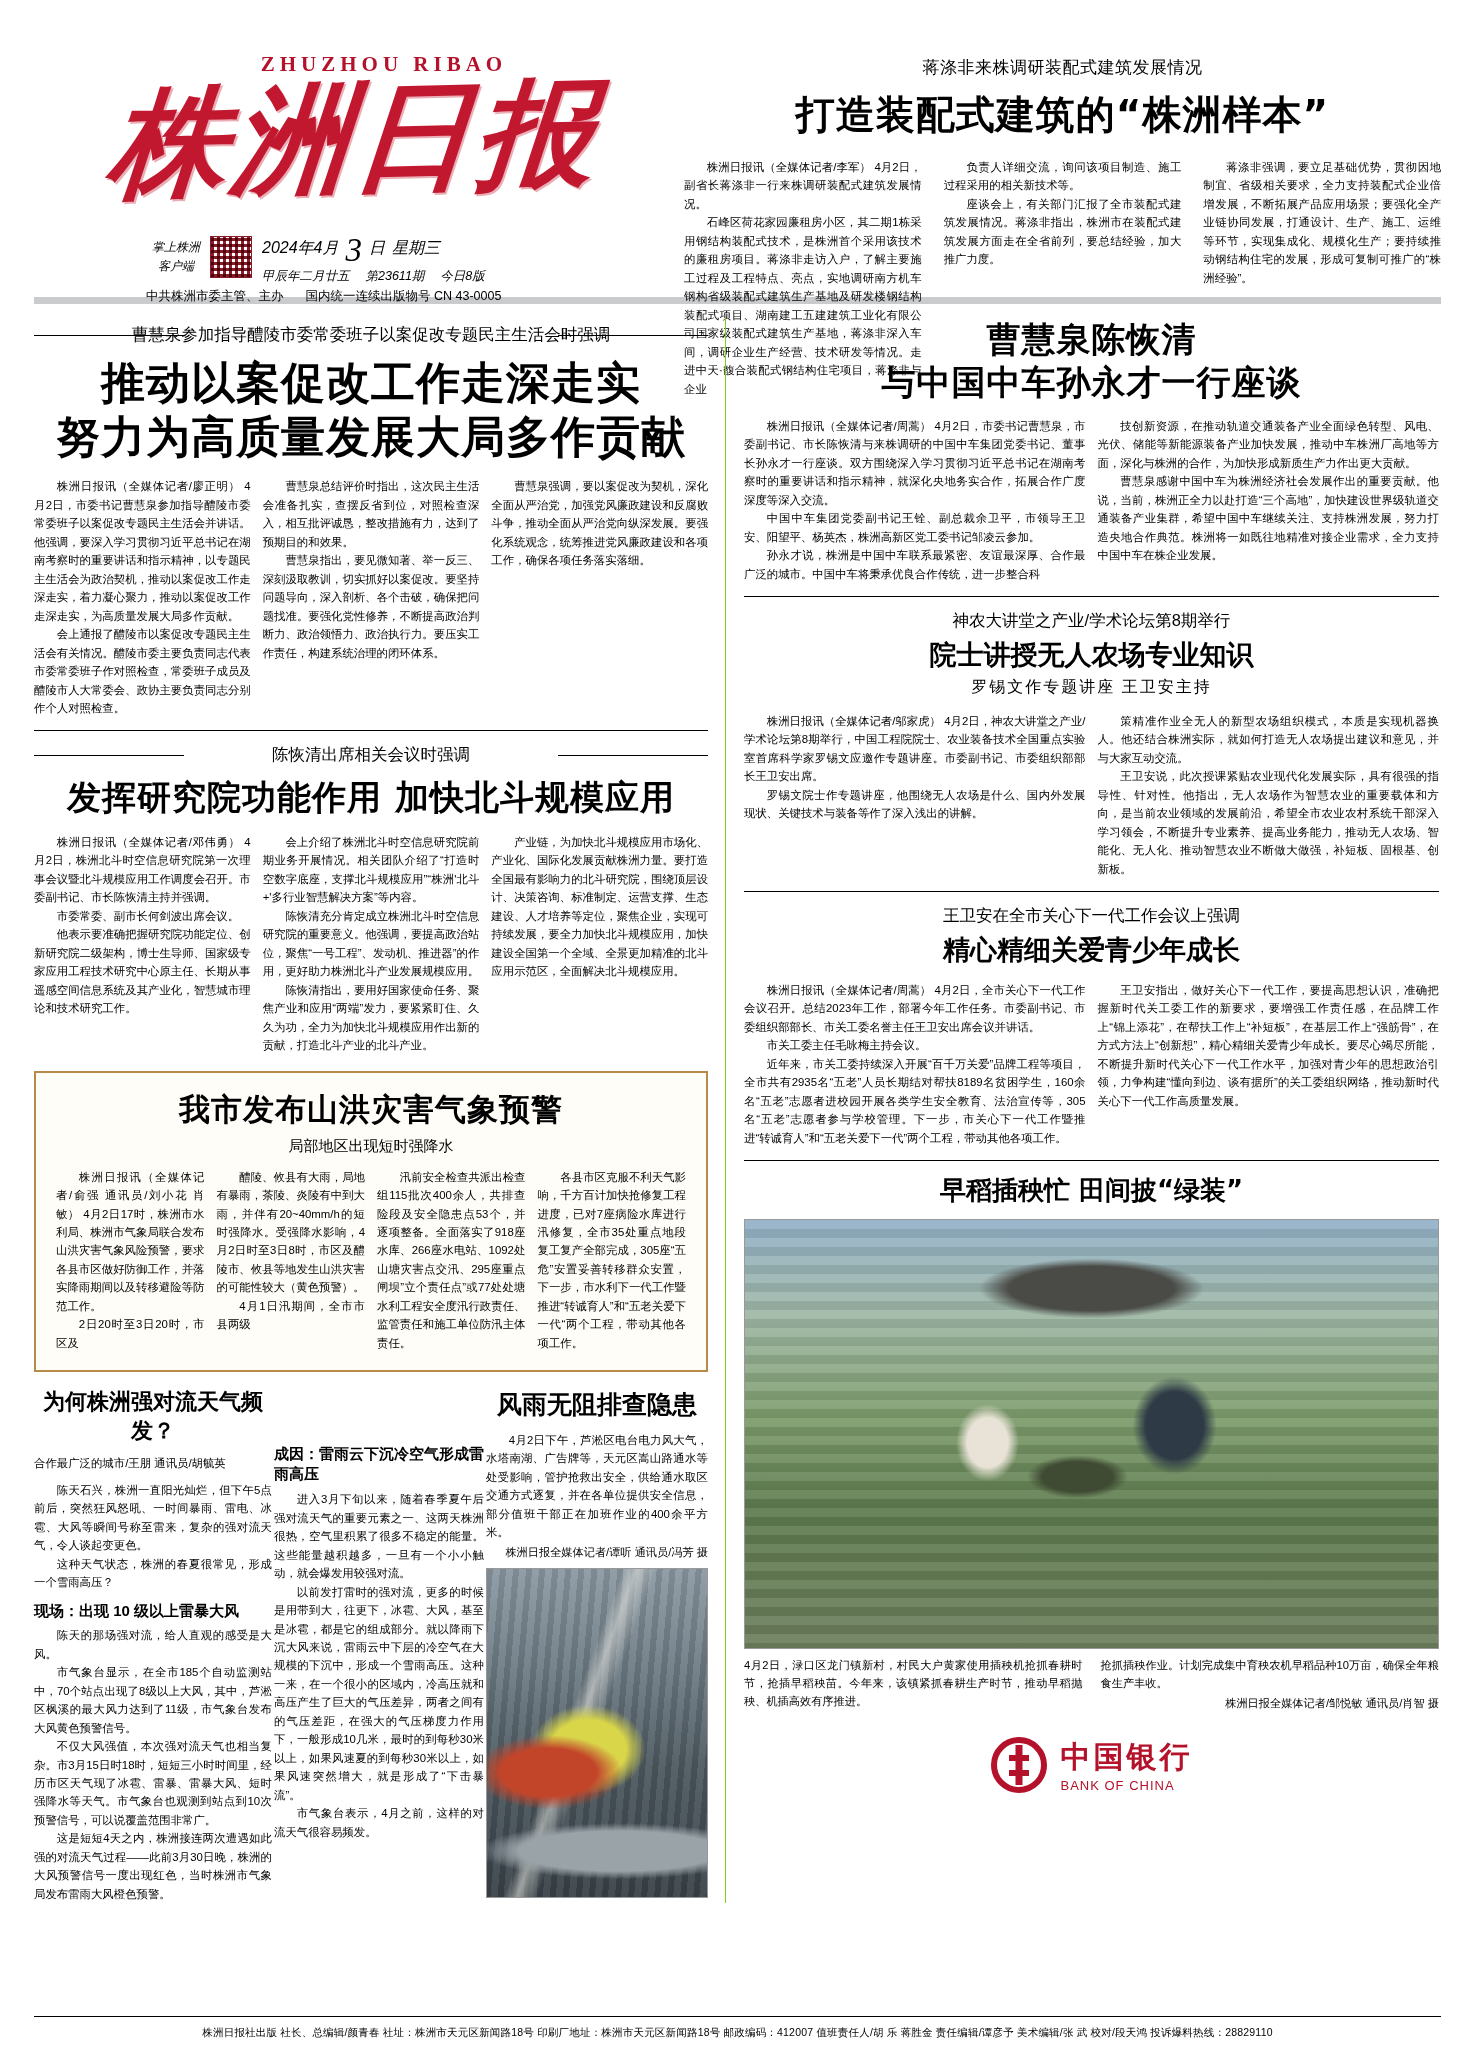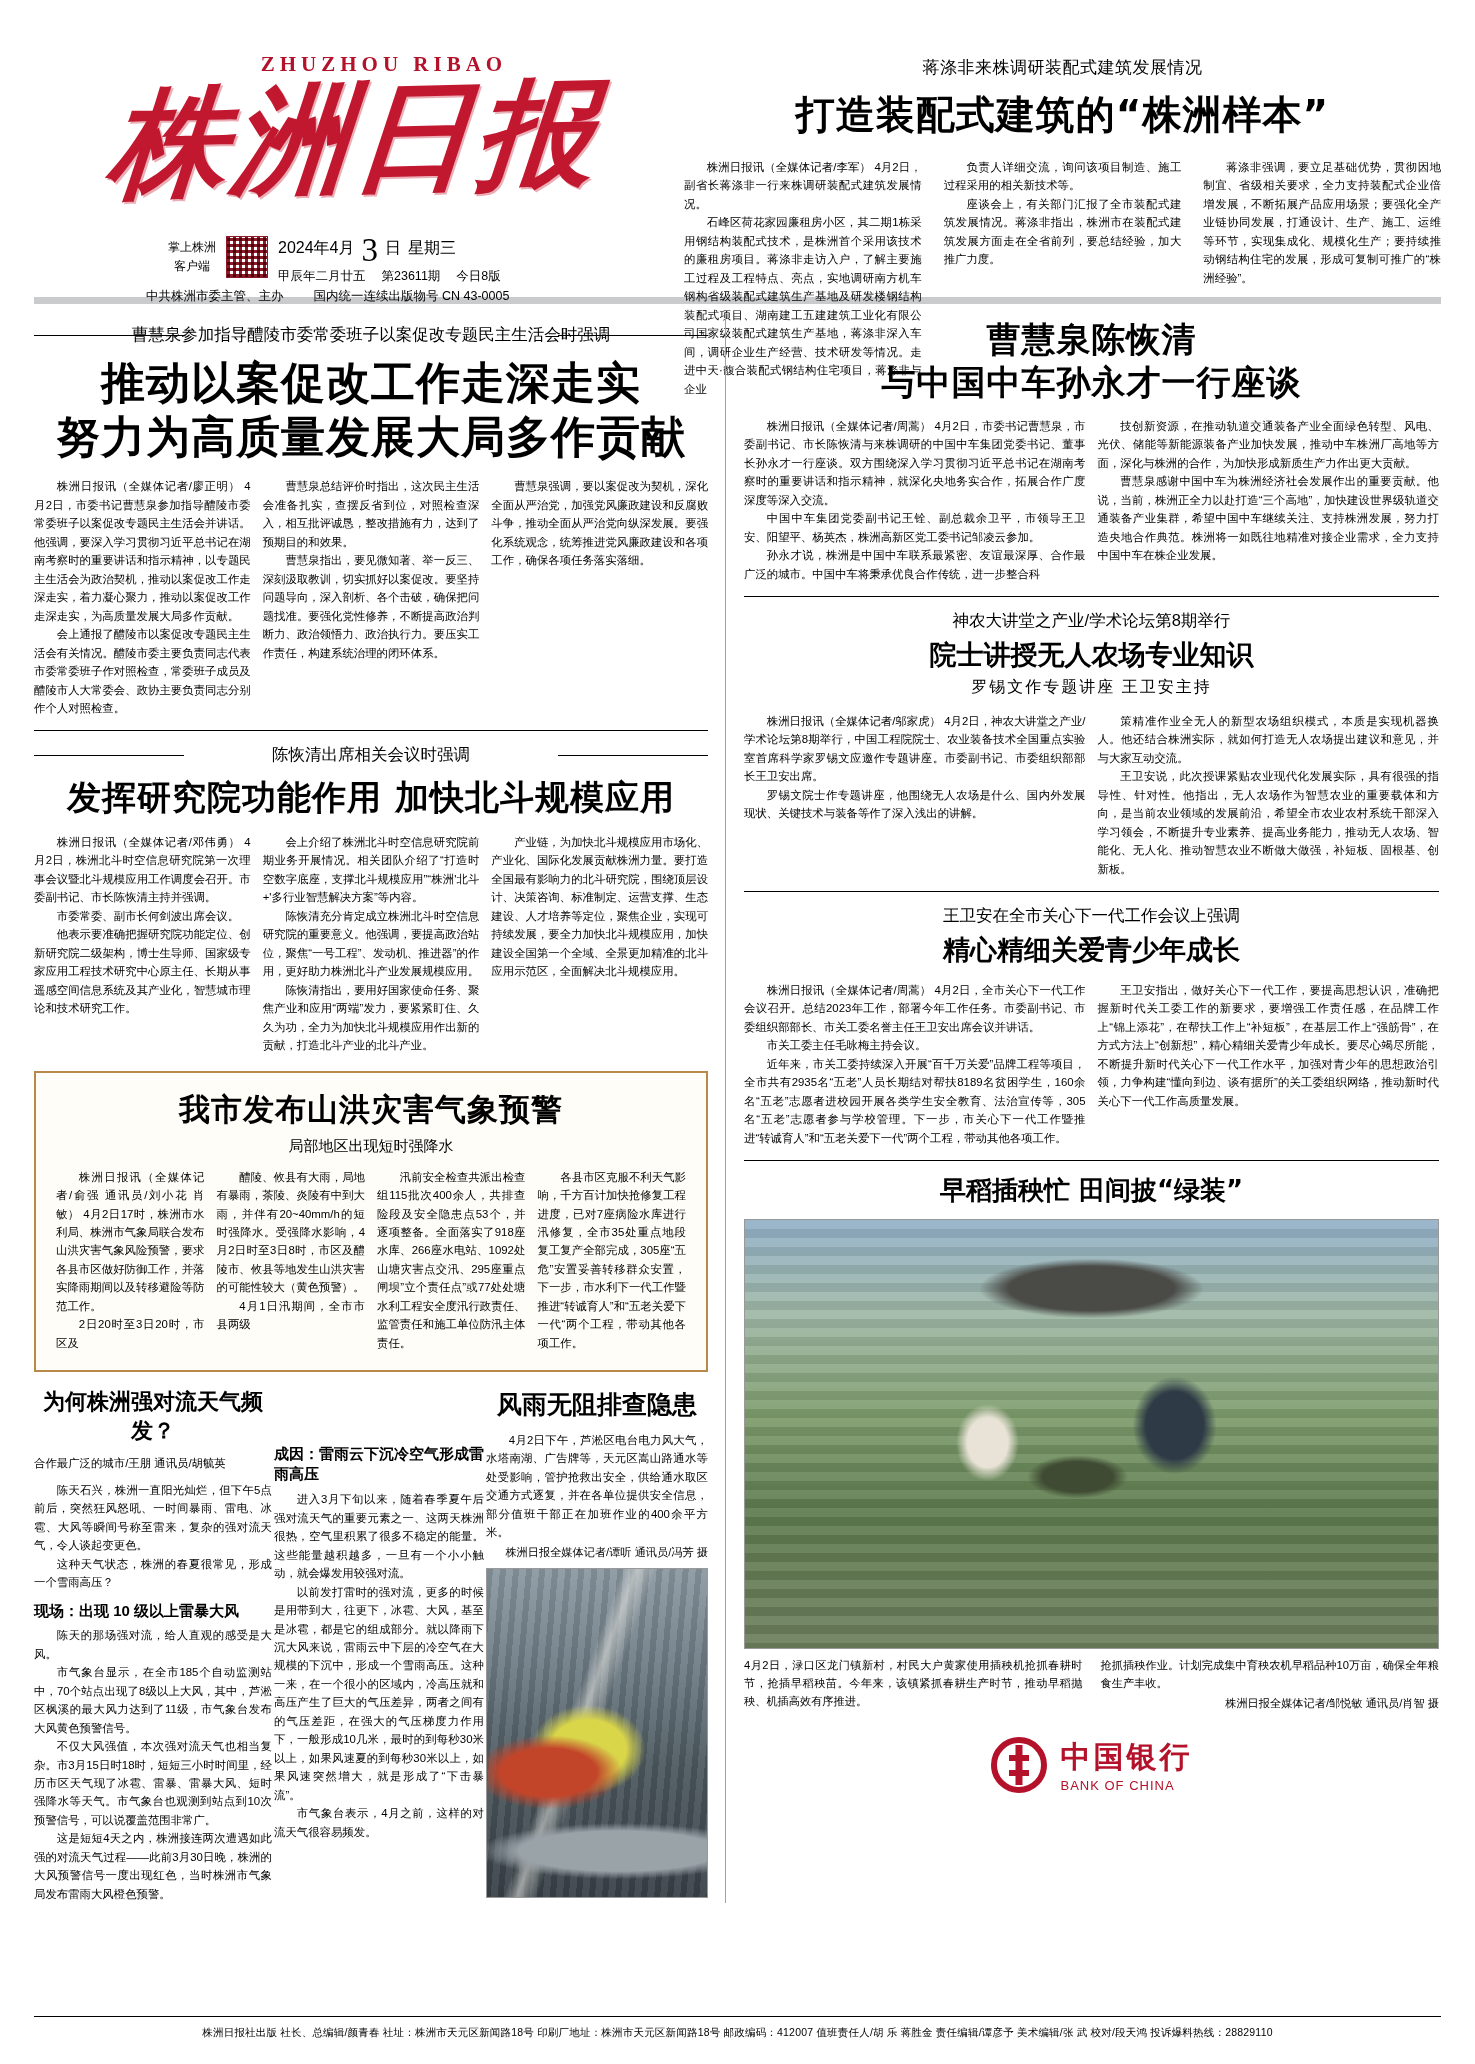--- a/index.html
+++ b/index.html
@@ -25,37 +25,37 @@
   .logo-cn {
     font-family:"DejaVu Serif","Liberation Serif",serif;
     color:#c2182f; font-size:118px; font-weight:700;
     letter-spacing:4px; line-height:1.06;
     text-align:center; margin-top:-2px;
     transform:skewX(-6deg) rotate(-1.4deg);
     text-shadow:2px 2px 0 rgba(194,24,47,.35);
     font-style:italic;
   }
   .mast-info {
-    position:absolute; left:134px; top:208px;
+    position:absolute; left:118px; top:208px;
     display:flex; align-items:flex-start; gap:10px;
-    font-size:12.5px; line-height:1.5;
+    font-size:12.5px; line-height:1.5;font-style:italic;
   }
   .app-label { text-align:center; font-size:12px; line-height:1.6; padding-top:4px; white-space:nowrap; }
   .qr {
     width:42px;height:42px;margin-top:2px;
     background:
       repeating-linear-gradient(0deg,#8b1b2b 0 3px,#fff 3px 6px),
       repeating-linear-gradient(90deg,#8b1b2b 0 3px,#fff 3px 6px);
     background-blend-mode:multiply; border:1px solid #8b1b2b;
   }
   .date-block { padding-top:2px; white-space:nowrap; }
   .date-row1 { display:flex; align-items:flex-start; gap:7px; font-size:16px; }
   .big-day { font-size:33px; font-family:"Liberation Serif",serif; font-weight:400; line-height:.85; }
   .date-row2 { font-size:12.5px; margin-top:3px; display:flex; gap:16px; }
-  .mast-sub { position:absolute; left:112px; top:262px; font-size:12.5px; display:flex; gap:30px; white-space:nowrap; }
+  .mast-sub { position:absolute; left:112px; top:262px; font-size:12.5px; display:flex; gap:22px; white-space:nowrap; }
 
   .mast-right { flex:1; padding-top:30px; padding-left:10px; }
   .shoulder { text-align:center; font-size:17px; letter-spacing:.5px; margin-bottom:9px; }
   .lead-title {
     text-align:center; font-size:39px; font-weight:700; letter-spacing:1px;
     font-family:"DejaVu Sans","Liberation Sans",sans-serif;
   }
   .lead-cols { display:flex; gap:22px; margin-top:16px; font-size:11.4px; line-height:1.62; text-align:justify; }
   .lead-cols > div { flex:1; }
   .indent { text-indent:2em; display:block; }

